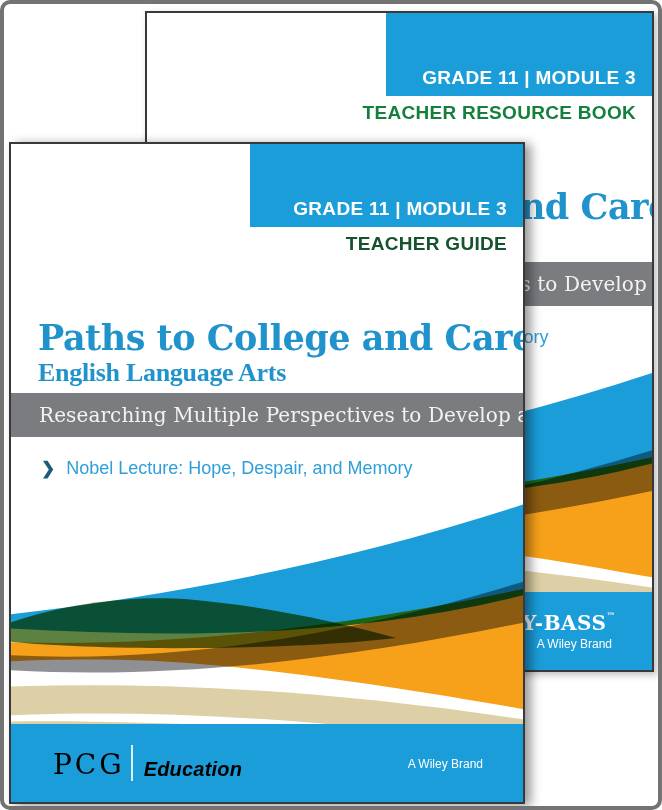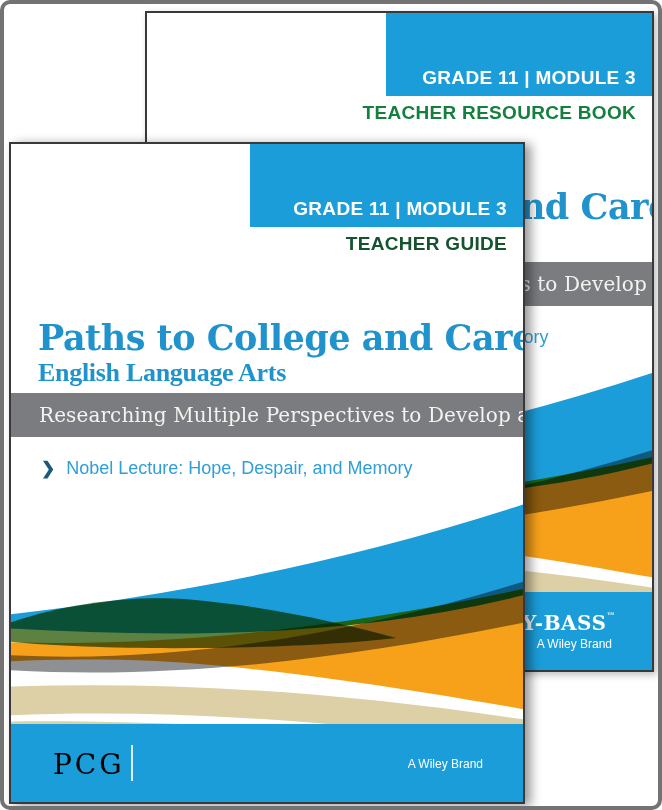--- a/index.html
+++ b/index.html
@@ -105,20 +105,21 @@
       </div>
 
       <div class="lecture" style="color:#2e9fd8;">
         <span class="arrow" style="color:#1d5a77;">❯</span><span>Nobel Lecture: Hope, Despair, and Memory</span>
       </div>
 
       <div class="footer" style="background:#1b9dd9;">
         <div class="pcg">
           <span class="pcg-name">PCG</span>
           <span class="pcg-divider"></span>
+          <span class="pcg-division">Education</span>
         </div>
         <div class="jb">
           <div class="jb-tagline">A Wiley Brand</div>
         </div>
       </div>
     </div>
 
   </div>
 </div>
 

